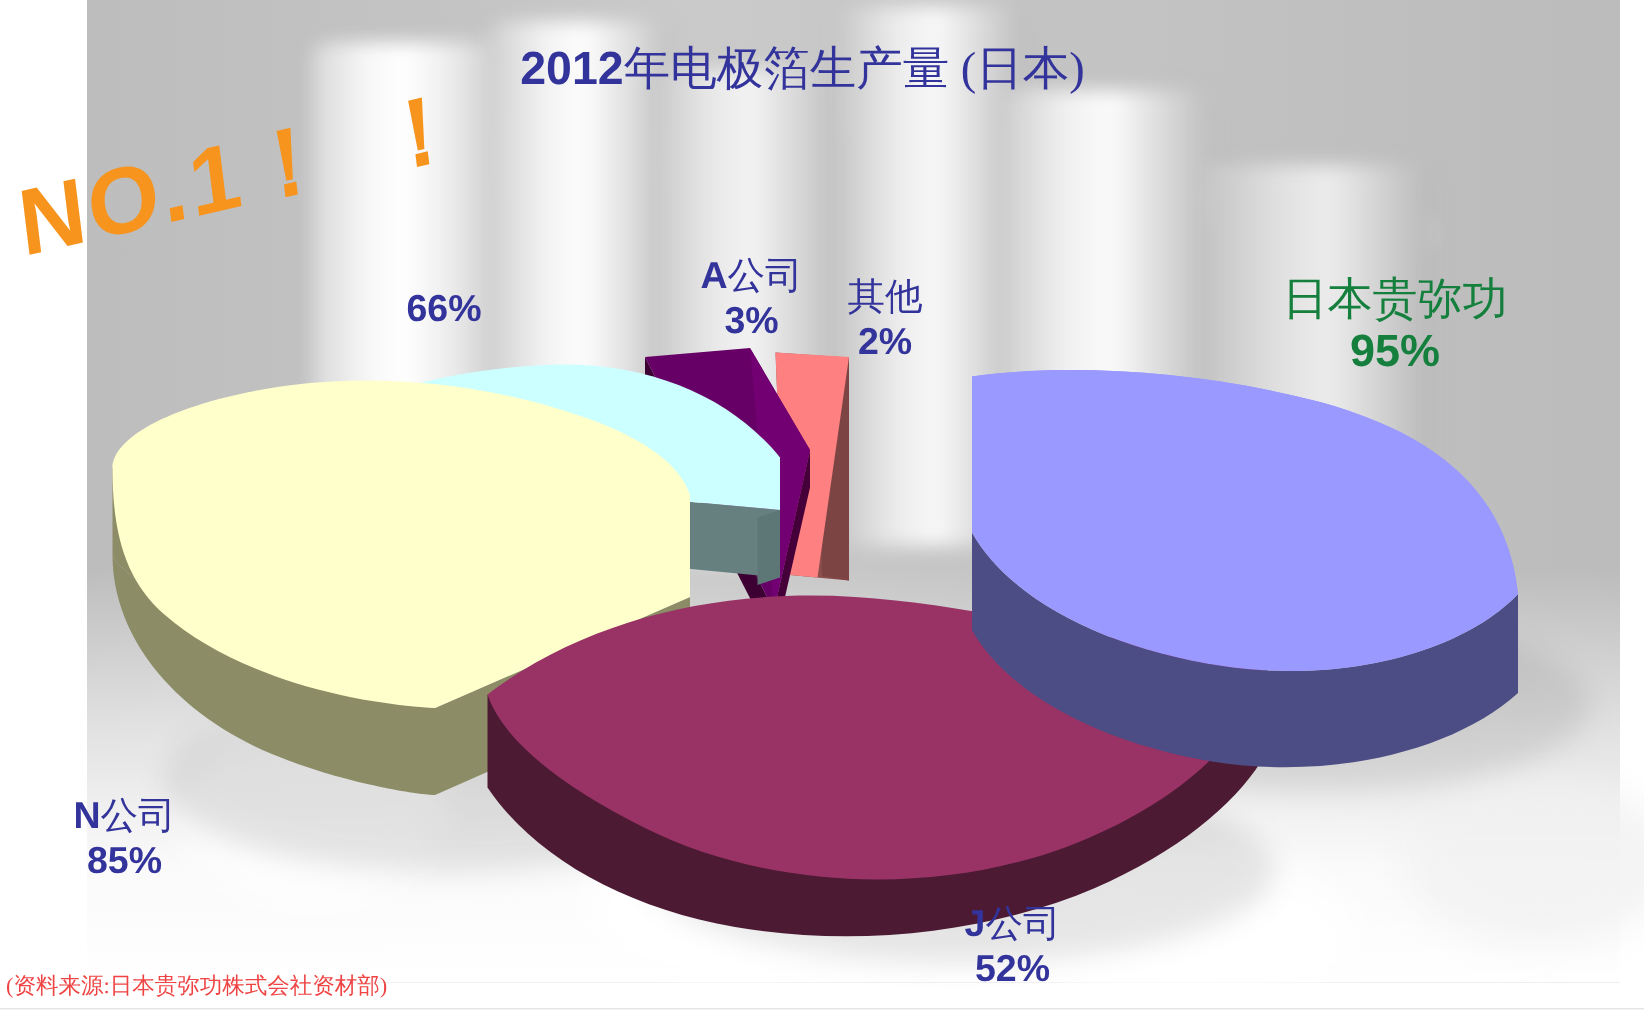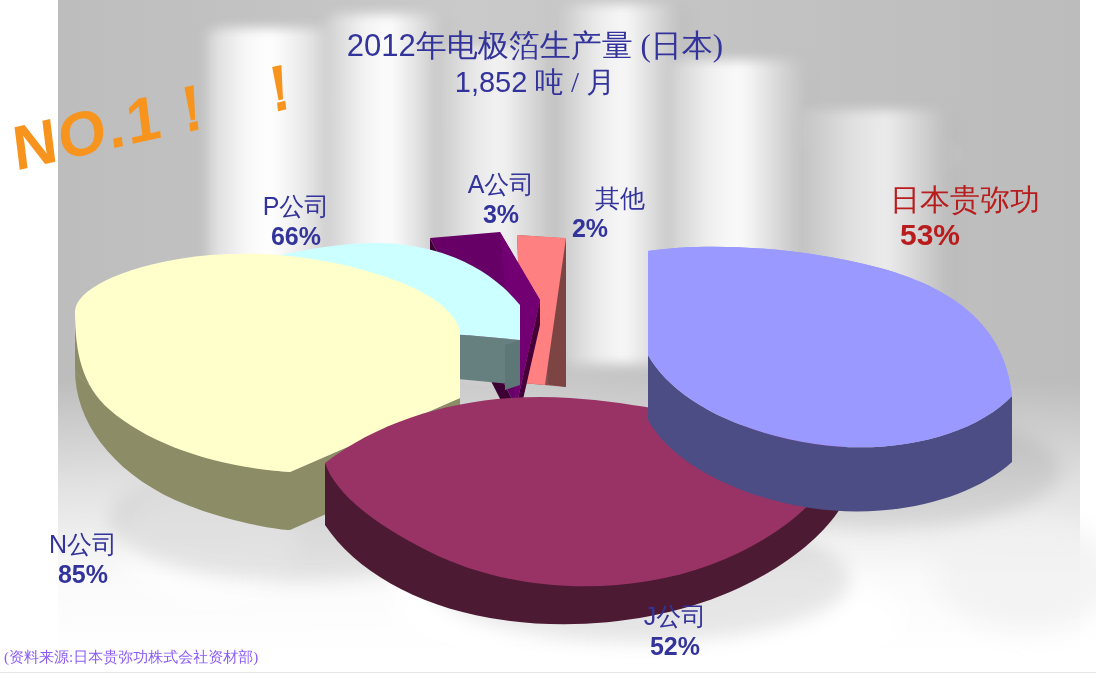--- a/index.html
+++ b/index.html
@@ -37,51 +37,51 @@
   .blob.b3{left:880px;top:520px;width:180px;height:110px;background:rgba(240,240,240,.75);}
   .blob.b4{left:60px;top:470px;width:180px;height:140px;background:rgba(255,255,255,.55);}
 
   
   #title{
     position:absolute;left:300px;top:28px;width:470px;text-align:center;
     color:#33339c;line-height:1.18;letter-spacing:0px;
   }
   #title .l1{font-size:31px;}
   #title .l2{font-size:29px;}
-  .b{font-weight:normal;}
-  .serifcjk{font-family:"Liberation Serif","DejaVu Serif",serif;text-align:right;}
+  .b{font-weight:bold;}
+  .serifcjk{font-family:"Liberation Serif","DejaVu Serif",serif;}
 
   
   #no1{
     position:absolute;left:8px;top:108px;width:360px;height:140px;
     color:#F7941E;font-weight:bold;font-size:62px;letter-spacing:2px;
     transform:rotate(-13deg) skewX(-6deg);transform-origin:left top;
     white-space:nowrap;
   }
   #no1 .ex2{margin-left:26px;}
 
   
   .lbl{position:absolute;text-align:center;color:#33339c;line-height:1.18;}
   .lbl .nm{font-size:25px;}
   .lbl .pc{font-size:25px;font-weight:bold;}
   #lbl-p{left:226px;top:192px;width:140px;}
   #lbl-a{left:446px;top:170px;width:110px;}
   #lbl-o{left:535px;top:184px;width:110px;}
   #lbl-n{left:8px;top:530px;width:150px;}
   #lbl-j{left:600px;top:602px;width:150px;}
-  #lbl-kemet{left:820px;top:182px;width:220px;color:#b91c1c;}
+  #lbl-kemet{left:820px;top:182px;width:220px;color:#15803d;}
   #lbl-kemet .nm{font-size:30px;}
   #lbl-kemet .pc{font-size:30px;font-weight:bold;}
 
   
   #pie{position:absolute;left:0;top:0;width:1096px;height:678px;}
 
   
   #footnote{
-    position:absolute;left:4px;top:648px;font-size:15px;color:#8b5cf6;
+    position:absolute;left:4px;top:648px;font-size:15px;color:#ef4444;
     font-family:"Liberation Serif","DejaVu Serif",serif;white-space:nowrap;
   }
   #bottomrule{position:absolute;left:0;top:672px;width:1096px;height:1px;background:#e6e6e6;}
 </style>
 </head>
 <body>
 
 <div id="slide">
 
   <div id="backdrop">
@@ -184,29 +184,27 @@
                C710,242 800,247 880,268
                C960,290 1005,330 1012,396
                L1012,462
                C1012,462 1012,396 1012,396
                L648,355 Z" fill="#9999FF"></path>
     </g>
   </svg>
 
   <div id="title">
     <div class="l1"><span class="b">2012</span><span class="serifcjk">年电极箔生产量 (日本)</span></div>
-    <div class="l2"><span class="b">1,852</span><span class="serifcjk"> 吨 / 月</span></div>
   </div>
 
   <div id="no1">
     <span>NO.1</span><span>！</span><span class="ex2">！</span>
   </div>
 
   <div class="lbl" id="lbl-p">
-    <div class="nm"><span class="b">P</span><span class="serifcjk">公司</span></div>
     <div class="pc">66%</div>
   </div>
 
   <div class="lbl" id="lbl-a">
     <div class="nm"><span class="b">A</span><span class="serifcjk">公司</span></div>
     <div class="pc">3%</div>
   </div>
 
   <div class="lbl" id="lbl-o">
     <div class="nm serifcjk">其他</div>
@@ -218,19 +216,19 @@
     <div class="pc">85%</div>
   </div>
 
   <div class="lbl" id="lbl-j">
     <div class="nm"><span class="b">J</span><span class="serifcjk">公司</span></div>
     <div class="pc">52%</div>
   </div>
 
   <div class="lbl" id="lbl-kemet">
     <div class="nm serifcjk">日本贵弥功</div>
-    <div class="pc">53%</div>
+    <div class="pc">95%</div>
   </div>
 
   <div id="footnote">(资料来源:日本贵弥功株式会社资材部)</div>
   <div id="bottomrule"></div>
 
 </div>
 
 </body></html>

